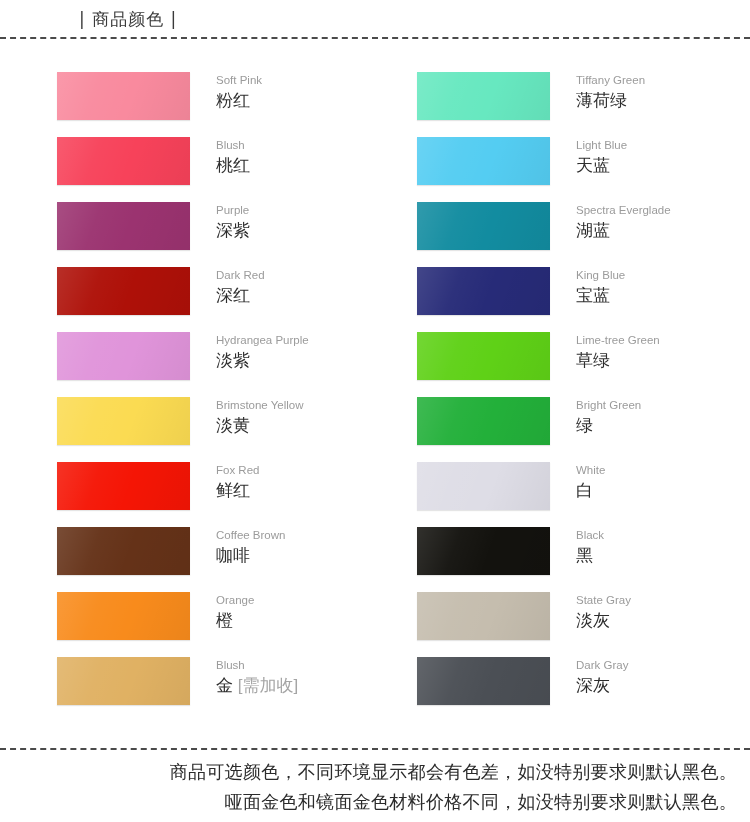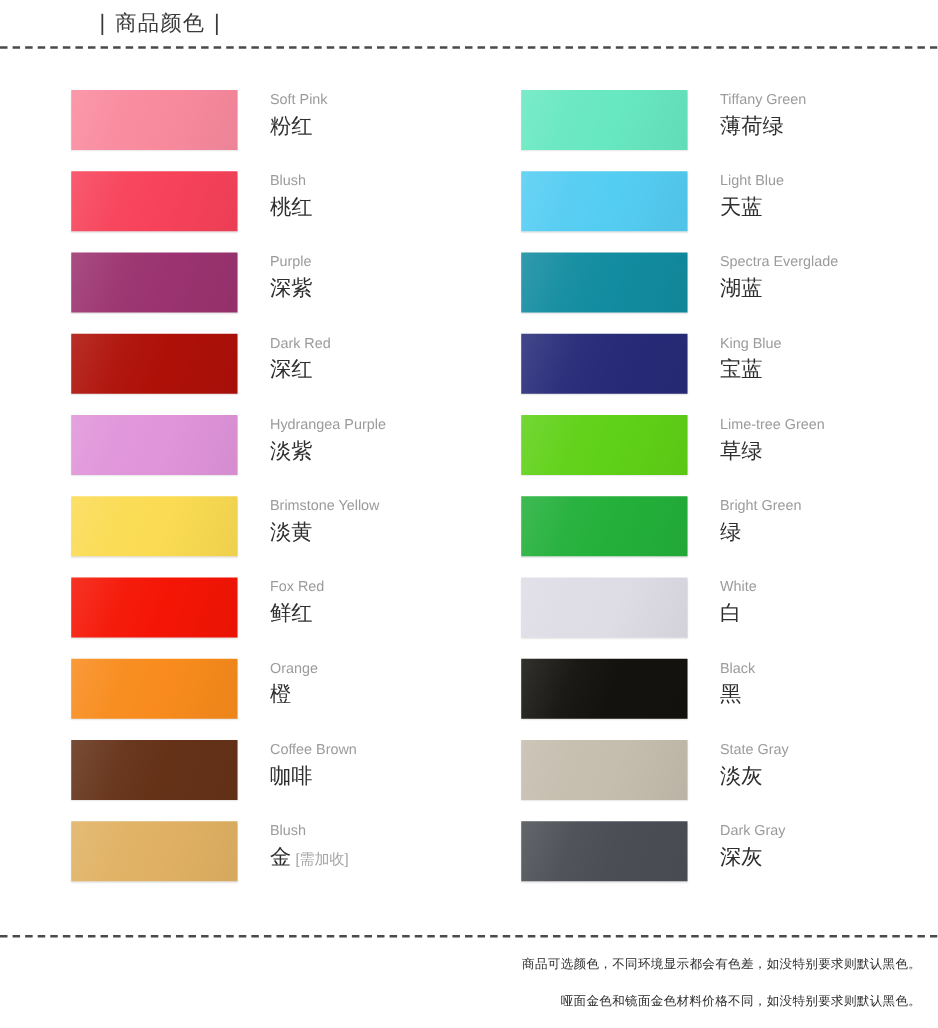--- a/index.html
+++ b/index.html
@@ -99,33 +99,33 @@
   .label-cn {
     font-size: 17px;
     line-height: 24px;
     color: #2e2e2e;
     white-space: nowrap;
     margin-top: 1px;
     font-family: Liberation Sans, sans-serif;
   }
   .label-note {
     color: #a5a5a5;
-    font-size: 12px;
+    font-size: 17px;
   }
 
   
   .footer {
     position: absolute;
     left: 0;
     top: 757px;
     width: 737px;
     text-align: right;
   }
   .footer-line {
-    font-size: 10px;
+    font-size: 18px;
     line-height: 30px;
     color: #2b2b2b;
     letter-spacing: 0.3px;
     white-space: nowrap;
     font-family: "DejaVu Sans", "Liberation Sans", sans-serif;
   }
 </style>
 </head>
 <body>
 
@@ -180,31 +180,31 @@
         </div>
       </div>
       <div class="swatch-row">
         <div class="swatch-chip" style="background-color: rgb(245, 21, 5);"></div>
         <div class="swatch-labels">
           <div class="label-en">Fox Red</div>
           <div class="label-cn"><span>鲜红</span></div>
         </div>
       </div>
       <div class="swatch-row">
+        <div class="swatch-chip" style="background-color: rgb(101, 50, 24);"></div>
+        <div class="swatch-labels">
+          <div class="label-en">Coffee Brown</div>
+          <div class="label-cn"><span>咖啡</span></div>
+        </div>
+      </div>
+      <div class="swatch-row">
         <div class="swatch-chip" style="background-color: rgb(248, 139, 28);"></div>
         <div class="swatch-labels">
           <div class="label-en">Orange</div>
           <div class="label-cn"><span>橙</span></div>
-        </div>
-      </div>
-      <div class="swatch-row">
-        <div class="swatch-chip" style="background-color: rgb(101, 50, 24);"></div>
-        <div class="swatch-labels">
-          <div class="label-en">Coffee Brown</div>
-          <div class="label-cn"><span>咖啡</span></div>
         </div>
       </div>
       <div class="swatch-row">
         <div class="swatch-chip" style="background-color: rgb(224, 177, 99);"></div>
         <div class="swatch-labels">
           <div class="label-en">Blush</div>
           <div class="label-cn"><span>金</span><span class="label-note"> [需加收]</span></div>
         </div>
       </div>
     </div>

